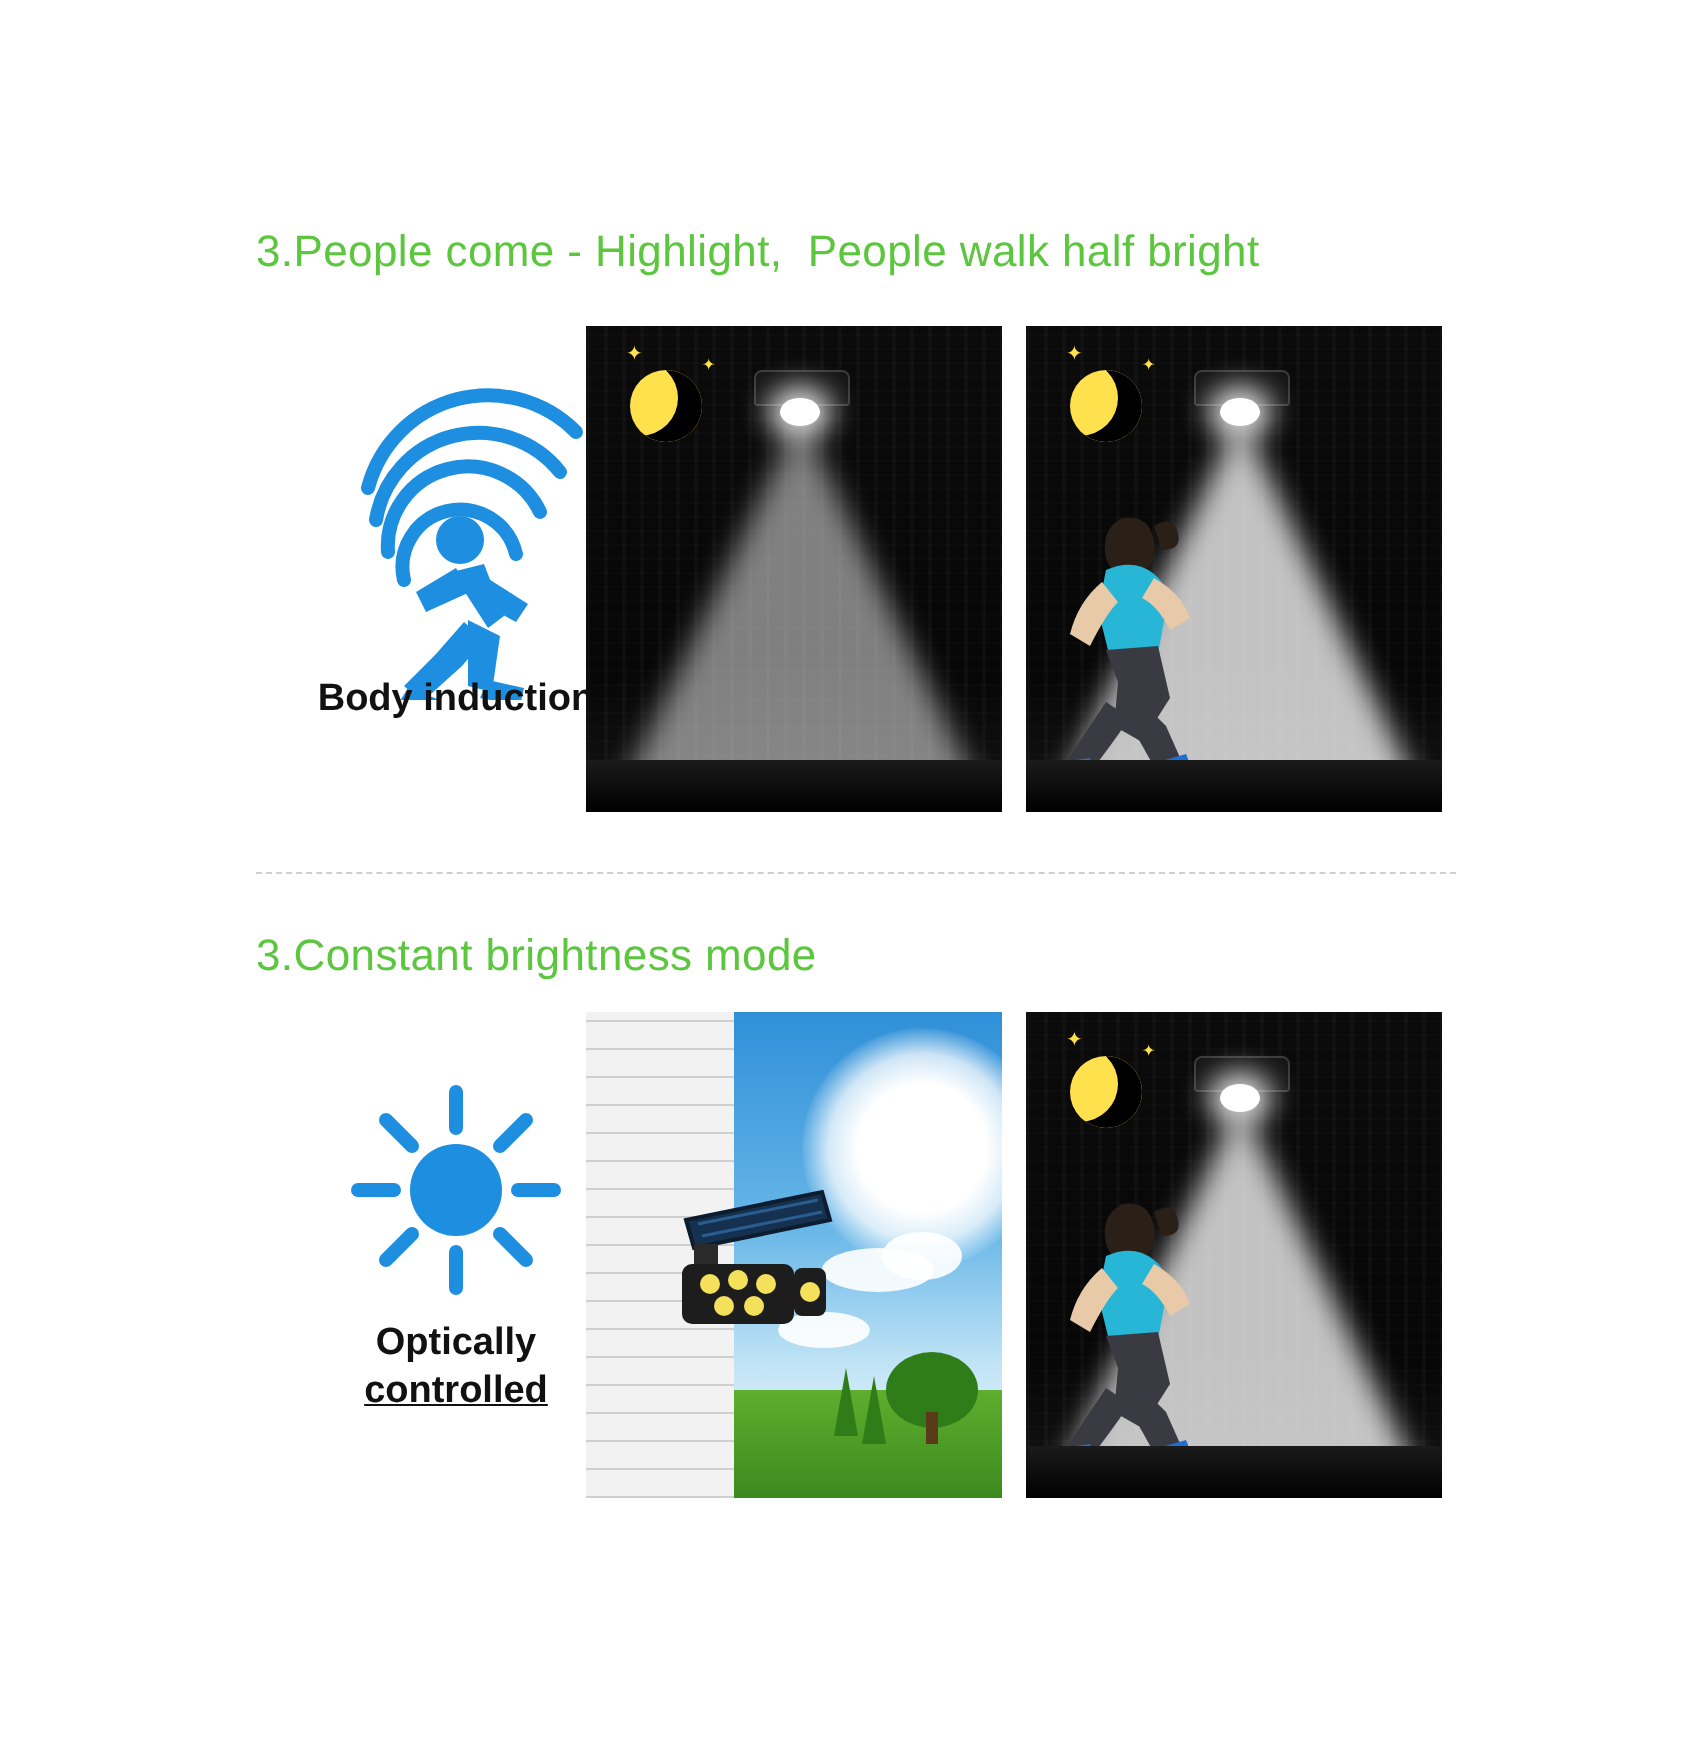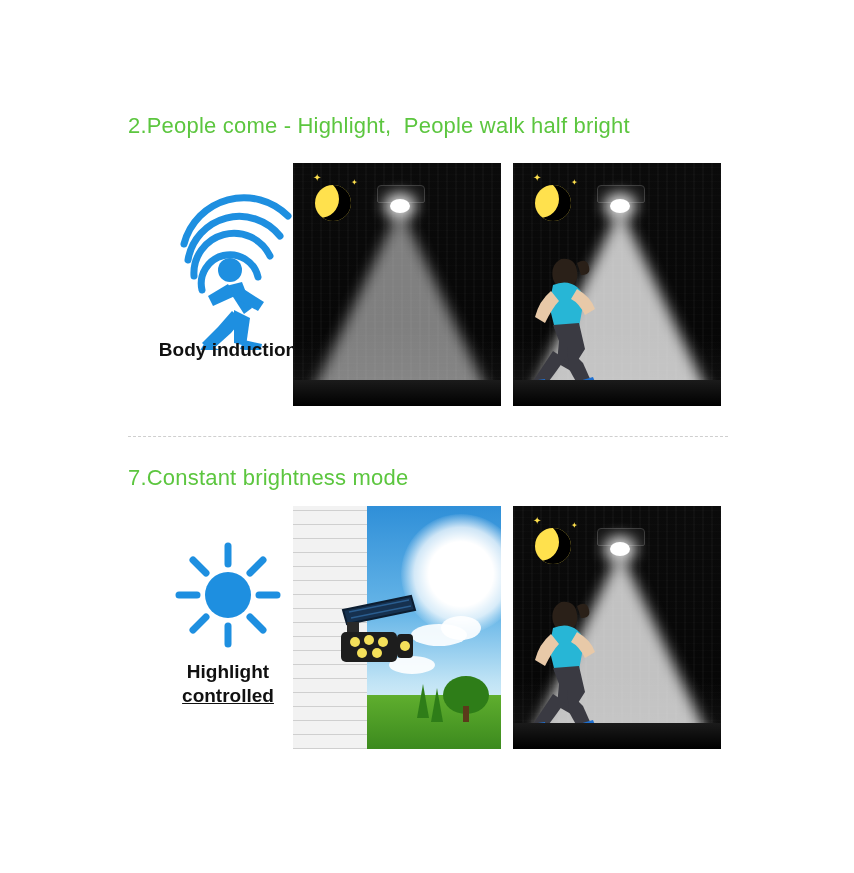--- a/index.html
+++ b/index.html
@@ -177,21 +177,21 @@
     border-left: 6px solid transparent;
     border-right: 6px solid transparent;
     border-bottom: 34px solid #2e7d18;
   }
 </style>
 </head>
 <body>
 
 <div class="section" style="top:0;">
 
-  <div class="section-title" style="left:128px; top:113px;">2.People come - Highlight,  People walk half bright</div>
+  <div class="section-title" style="left:128px; top:113px;">3.People come - Highlight,  People walk half bright</div>
 
   <div class="feature-block" style="left:128px; top:180px; width:200px; height:220px;">
     <div class="icon-wrap" style="left:20px; top:0; width:160px; height:170px;">
       <svg width="160" height="170" viewBox="0 0 160 170" xmlns="http://www.w3.org/2000/svg">
         <g fill="none" stroke="#1e8fe0" stroke-width="7" stroke-linecap="round">
           <path d="M36 64 A62 62 0 0 1 140 36"></path>
           <path d="M40 80 A52 52 0 0 1 132 56"></path>
           <path d="M46 96 A40 40 0 0 1 122 76"></path>
           <path d="M54 110 A27 27 0 0 1 110 97"></path>
         </g>
@@ -246,39 +246,39 @@
       </svg>
     </div>
     <div class="floor"></div>
   </div>
 </div>
 
 <div class="divider" style="top:436px;"></div>
 
 <div class="section" style="top:0;">
 
-  <div class="section-title" style="left:128px; top:465px;">7.Constant brightness mode</div>
+  <div class="section-title" style="left:128px; top:465px;">3.Constant brightness mode</div>
 
   <div class="feature-block" style="left:128px; top:540px; width:200px; height:200px;">
     <div class="icon-wrap" style="left:45px; top:0; width:110px; height:110px;">
       <svg width="110" height="110" viewBox="0 0 110 110" xmlns="http://www.w3.org/2000/svg">
         <circle cx="55" cy="55" r="23" fill="#1e8fe0"></circle>
         <g stroke="#1e8fe0" stroke-width="7" stroke-linecap="round">
           <line x1="55" y1="6" x2="55" y2="24"></line>
           <line x1="55" y1="86" x2="55" y2="104"></line>
           <line x1="6" y1="55" x2="24" y2="55"></line>
           <line x1="86" y1="55" x2="104" y2="55"></line>
           <line x1="20" y1="20" x2="33" y2="33"></line>
           <line x1="77" y1="77" x2="90" y2="90"></line>
           <line x1="20" y1="90" x2="33" y2="77"></line>
           <line x1="77" y1="33" x2="90" y2="20"></line>
         </g>
       </svg>
     </div>
-    <div class="feature-label" style="left:0; top:120px;">Highlight</div>
+    <div class="feature-label" style="left:0; top:120px;">Optically</div>
     <div class="feature-label" style="left:0; top:144px;text-decoration:underline;">controlled</div>
   </div>
 
   <div class="panel" style="left:293px; top:506px; width:208px; height:243px; background:#ffffff;">
     <div class="sky-panel-sky"></div>
     <div class="sunburst" style="left:108px; top:8px; width:120px; height:120px;"></div>
     <div class="cloud" style="left:118px; top:118px; width:56px; height:22px;"></div>
     <div class="cloud" style="left:148px; top:110px; width:40px; height:24px;"></div>
     <div class="cloud" style="left:96px; top:150px; width:46px; height:18px;"></div>
     <div class="grass" style="height:54px;"></div>

